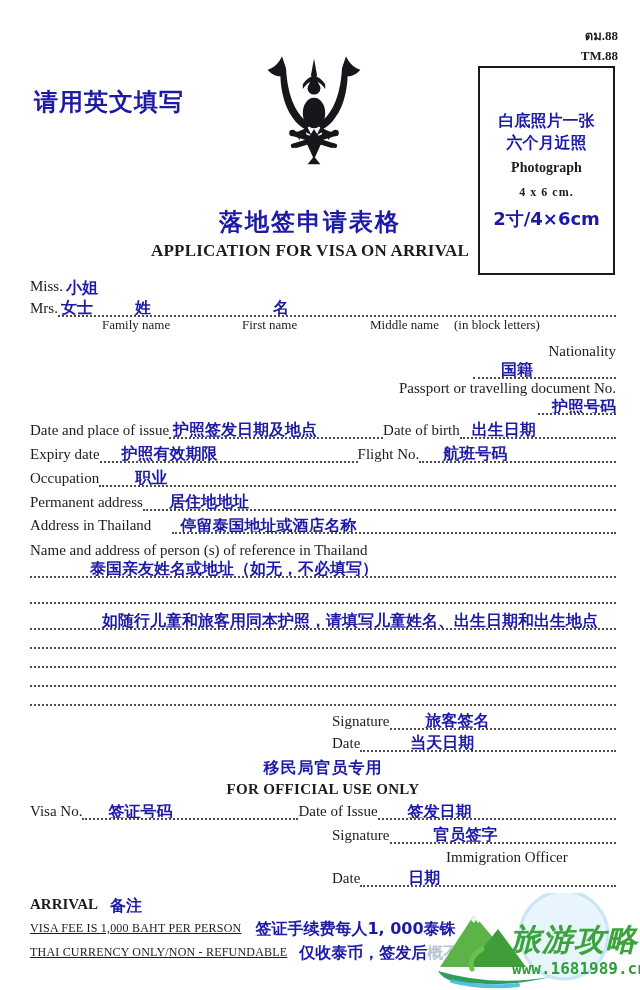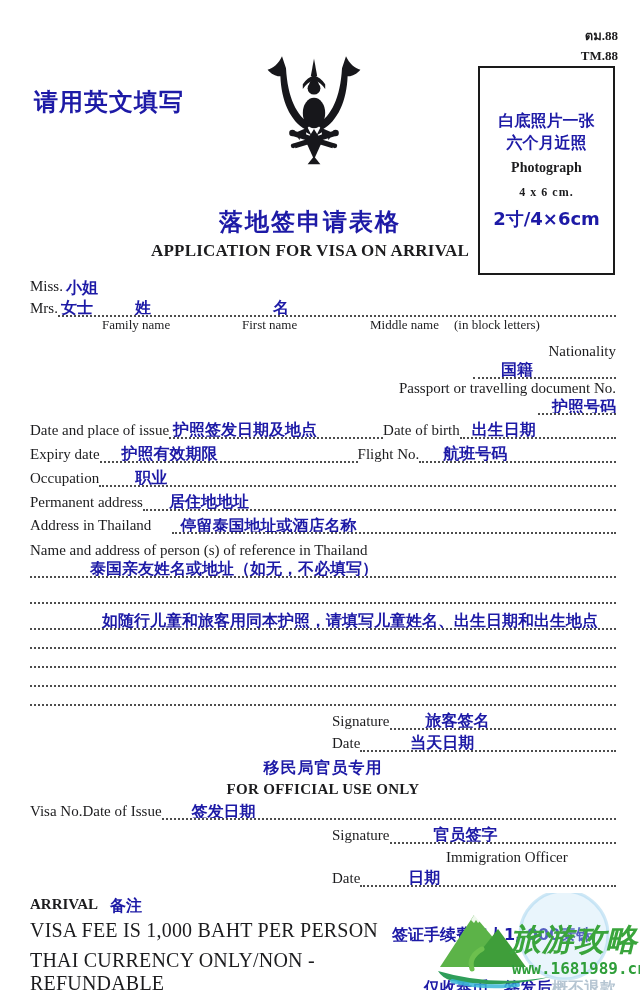--- a/index.html
+++ b/index.html
@@ -47,21 +47,21 @@
   .grow{flex:1;}
   .sublabels{position:relative;height:16px;font-size:13px;}
   .sublabels span{position:absolute;bottom:0;white-space:nowrap;}
   .para{font-size:15px;line-height:1.42;text-align:justify;}
   .blankline{height:19px;border-bottom:2px dotted var(--dot);}
   .center{text-align:center;}
   .official-cn{font-family:"DejaVu Sans",sans-serif;font-weight:700;font-size:16px;
     color:var(--blue);letter-spacing:1px;}
   .official-en{font-weight:700;font-size:15px;margin-top:2px;letter-spacing:.3px;}
   .notice-lbl{font-weight:700;font-size:15px;}
-  .notice-en{font-size:20px;letter-spacing:.2px;}
+  .notice-en{font-size:12px;letter-spacing:.2px;text-decoration:underline;}
   .faded{color:#a9bccb;opacity:.85;}
   
   .watermark{position:absolute;left:422px;top:893px;width:218px;height:97px;}
   .watermark svg{position:absolute;left:0;top:0;}
   .wm-title{position:absolute;left:88px;top:26px;font-family:"DejaVu Sans",sans-serif;
     font-weight:700;font-style:italic;font-size:31px;color:var(--wm-green);
     letter-spacing:1px;white-space:nowrap;}
   .wm-url{position:absolute;left:90px;top:66px;font-family:"DejaVu Sans Mono",monospace;
     font-weight:700;font-size:16px;color:#2f9e3a;white-space:nowrap;}
 </style>
@@ -228,20 +228,23 @@
     <span class="fill grow">
       <span class="cn" style="margin-left:50px;">当天日期</span>
     </span>
   </div>
 
   <div class="center official-cn" style="margin-top:6px;">移民局官员专用</div>
   <div class="center official-en">FOR OFFICIAL USE ONLY</div>
 
   <div class="row" style="margin-top:4px;margin-bottom:5px;">
     <span class="lbl">Visa No.</span>
+    <span class="fill" style="width:216px;">
+      <span class="cn" style="margin-left:26px;">签证号码</span>
+    </span>
     <span class="lbl">Date of Issue</span>
     <span class="fill grow">
       <span class="cn" style="margin-left:30px;">签发日期</span>
     </span>
   </div>
 
 
   <div class="row" style="margin-left:302px;">
     <span class="lbl">Signature</span>
     <span class="fill grow">

